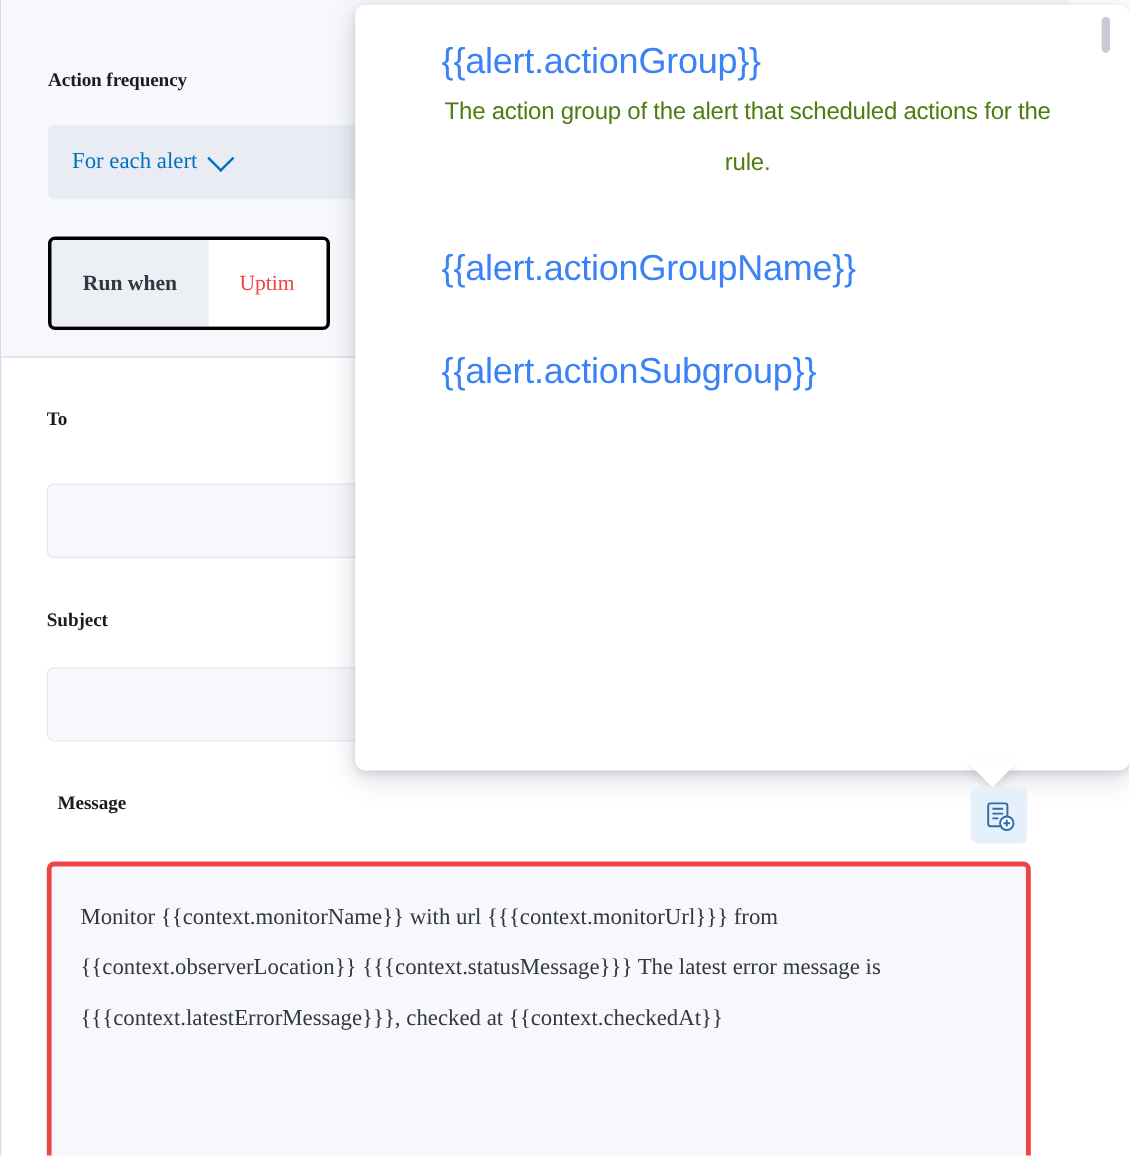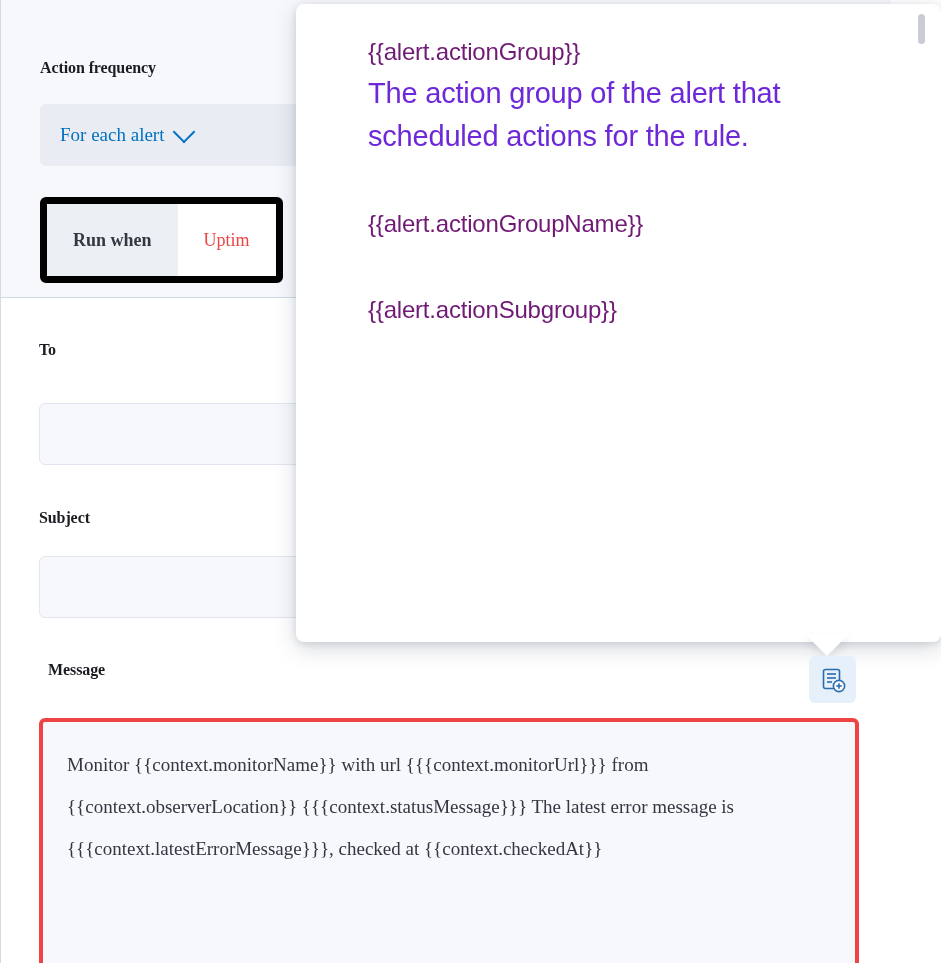--- a/index.html
+++ b/index.html
@@ -89,21 +89,21 @@
     margin-top: -6px;
   }
 
   
   #runwhen-group {
     position: absolute;
     left: 39px;
     top: 197px;
     height: 72px;
     display: flex;
-    border: 7px solid #000000;
+    border: 3px solid #000000;
     border-radius: 6px;
     overflow: hidden;
     background: #ffffff;
   }
   .rw-tab {
     display: flex;
     align-items: center;
     justify-content: center;
     font-size: 18px;
     padding: 0 26px;
@@ -216,31 +216,32 @@
     position: absolute;
     inset: 0;
     padding: 28px 40px 0 72px;
     box-sizing: border-box;
     overflow: hidden;
   }
   .var-entry {
     margin-bottom: 46px;
   }
   .var-name {
-    font-size: 24px;
-    color: #701a75;
+    font-size: 30px;
+    color: #3b82f6;
     line-height: 40px;
     letter-spacing: -0.2px;
   }
   .var-desc {
-    font-size: 29px;
-    color: #6d28d9;
+    font-size: 20px;
+    color: #4d7c0f;
     line-height: 43px;
     letter-spacing: -0.2px;
     max-width: 510px;
+    text-align: center;
   }
   #popover-scrollbar {
     position: absolute;
     right: 16px;
     top: 10px;
     width: 7px;
     height: 30px;
     background: #c9ccd4;
     border-radius: 4px;
     z-index: 16;

